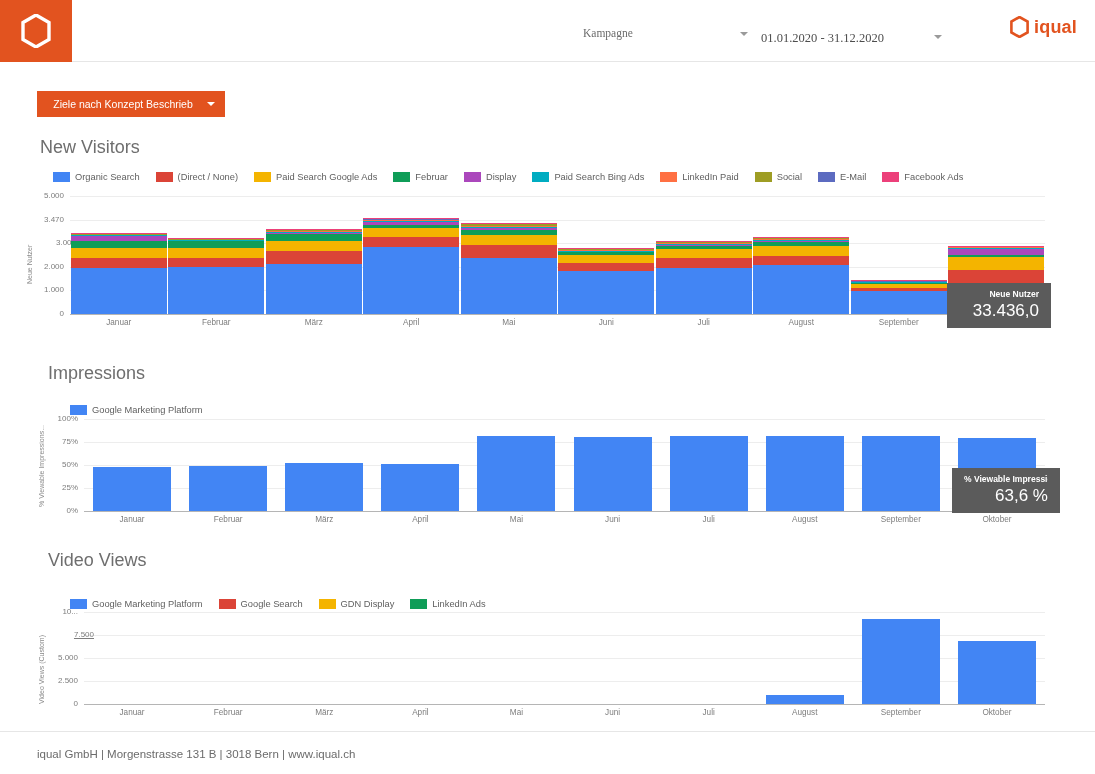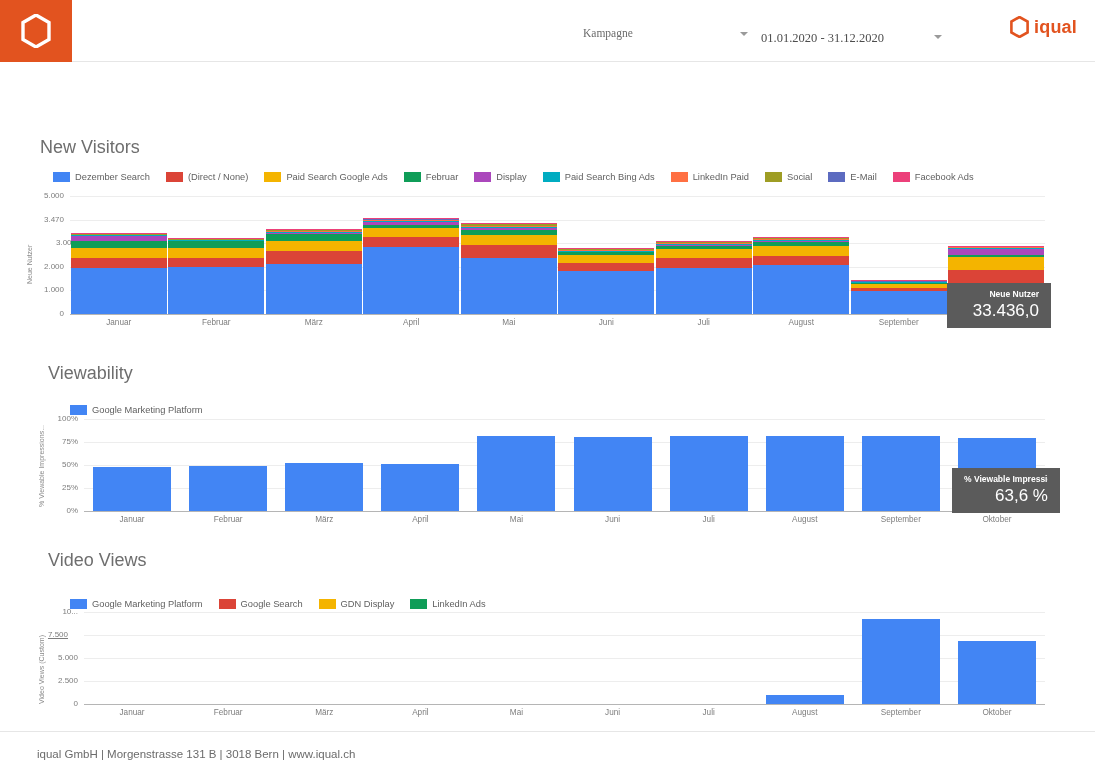--- a/index.html
+++ b/index.html
@@ -118,31 +118,35 @@
 
     <div class="brand-logo">
       <svg class="brand-hex" viewBox="0 0 19 22">
         <path d="M9.5 1 L17.6 5.6 L17.6 16.4 L9.5 21 L1.4 16.4 L1.4 5.6 Z" fill="none" stroke="#E2531F" stroke-width="2.6"></path>
       </svg>
       <span class="brand-text">iqual</span>
     </div>
   </div>
 
   <div class="filters">
+    <button class="filter-btn">
+      <span class="lbl">Ziele nach Konzept Beschrieb</span>
+      <span class="dd-caret"></span>
+    </button>
   </div>
 
   <div class="section-title" style="left:40px; top:137px;">New Visitors</div>
-  <div class="section-title" style="left:48px; top:363px;">Viewability</div>
+  <div class="section-title" style="left:48px; top:363px;">Impressions</div>
   <div class="section-title" style="left:48px; top:550px;">Video Views</div>
 
   <div class="chart-wrap" id="chart-new_visitors" style="left:0px; top:170px; width:1095px; height:175px;">
     <div class="legend" id="legend-new_visitors" style="position:absolute; left:53px; top:0px; width:980px;">
         <div class="legend-item">
           <span class="legend-swatch" style="background: rgb(66, 133, 244);"></span>
-          <span class="legend-label">Dezember Search</span>
+          <span class="legend-label">Organic Search</span>
         </div>
         <div class="legend-item">
           <span class="legend-swatch" style="background: rgb(219, 68, 55);"></span>
           <span class="legend-label">(Direct / None)</span>
         </div>
         <div class="legend-item">
           <span class="legend-swatch" style="background: rgb(244, 180, 0);"></span>
           <span class="legend-label">Paid Search Google Ads</span>
         </div>
         <div class="legend-item">
@@ -412,21 +416,21 @@
       </div>
     <div class="plot" id="plot-video_views" style="position:absolute; left:0px; top:15px; width:1095px; height:110px;">
         <div class="yaxis-title" style="left: 38px; top: 92px;">Video Views (Custom)</div>
         <div class="baseline" style="left: 84px; width: 961px; top: 92px;"></div>
         <div class="ytick" style="left: 46px; width: 32px; top: 87px;">0</div>
         <div class="gridline" style="left: 84px; width: 961px; top: 69px;"></div>
         <div class="ytick" style="left: 46px; width: 32px; top: 64px;">2.500</div>
         <div class="gridline" style="left: 84px; width: 961px; top: 46px;"></div>
         <div class="ytick" style="left: 46px; width: 32px; top: 41px;">5.000</div>
         <div class="gridline" style="left: 84px; width: 961px; top: 23px;"></div>
-        <div class="ytick" style="left: 36px; width: 32px; top: 18px; text-decoration: underline;">7.500</div>
+        <div class="ytick" style="left: 62px; width: 32px; top: 18px; text-decoration: underline;">7.500</div>
         <div class="gridline" style="left: 84px; width: 961px; top: 0px;"></div>
         <div class="ytick" style="left: 46px; width: 32px; top: -5px;">10...</div>
         <div class="xlabel" style="left: 84px; width: 96.1px; top: 96px;">Januar</div>
         <div class="xlabel" style="left: 180.1px; width: 96.1px; top: 96px;">Februar</div>
         <div class="xlabel" style="left: 276.2px; width: 96.1px; top: 96px;">März</div>
         <div class="xlabel" style="left: 372.3px; width: 96.1px; top: 96px;">April</div>
         <div class="xlabel" style="left: 468.4px; width: 96.1px; top: 96px;">Mai</div>
         <div class="xlabel" style="left: 564.5px; width: 96.1px; top: 96px;">Juni</div>
         <div class="xlabel" style="left: 660.6px; width: 96.1px; top: 96px;">Juli</div>
         <div class="bar" style="left: 765.75px; width: 78px; height: 9.2px; top: 82.8px;">

